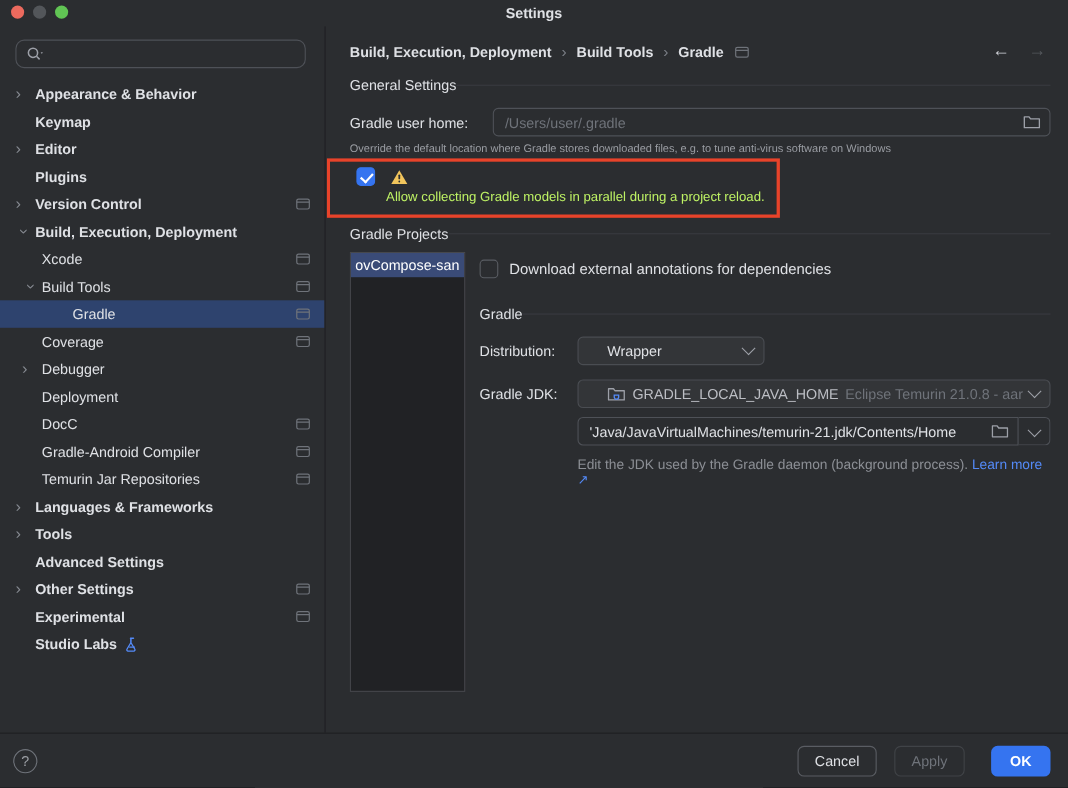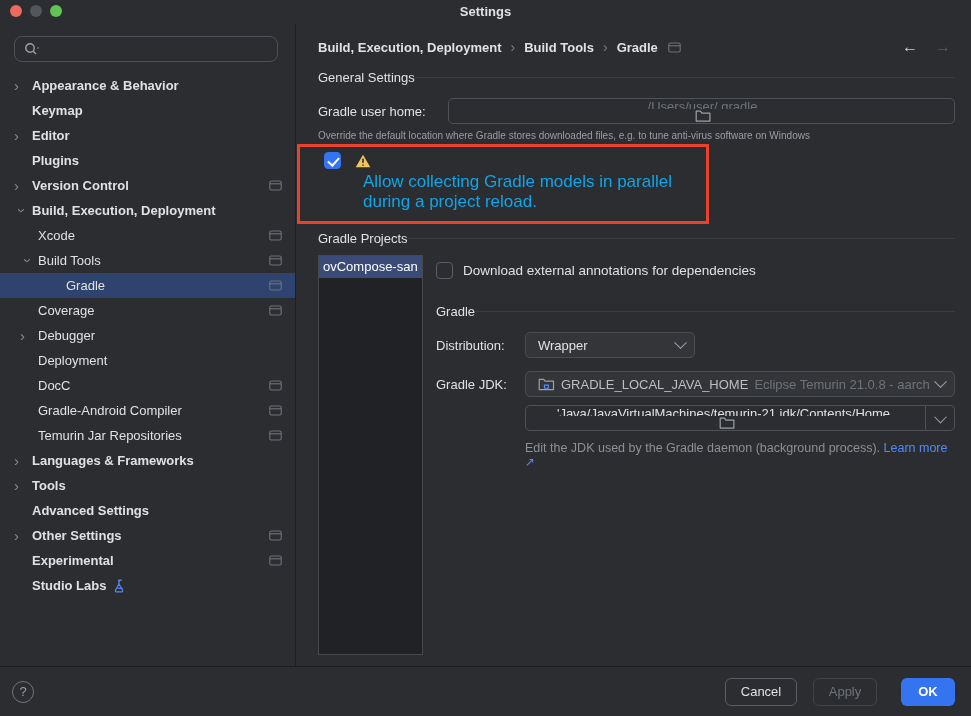--- a/index.html
+++ b/index.html
@@ -49,51 +49,51 @@
   .nav-arrows { margin-left:auto; display:flex; gap:17px; font-size:16px; padding-right:4px; }
   .arrow-back { color:#CED0D6; }
   .arrow-fwd { color:#55585D; }
   .section-head { display:flex; align-items:center; }
   .section-head .txt { color:#DFE1E5; }
   .section-head .rule { flex:1; height:1px; background:#393B40; }
   
   .row-userhome { display:flex; align-items:center; margin-top:13px; }
   .lbl-userhome { width:130px; flex:none; color:#DFE1E5; }
   .field { height:26px; border:1px solid #4E5157; border-radius:5px;
-    display:flex; align-items:center; padding:0 8px 0 10px; background:transparent;flex-direction:column; }
+    display:flex; align-items:center; padding:0 8px 0 10px; background:transparent; }
   .field .ph { color:#6F737A; flex:1; overflow:hidden; white-space:nowrap; }
   .field .val { color:#DFE1E5; flex:1; overflow:hidden; white-space:nowrap; }
   .userhome-field { flex:1; }
   .hint { margin-top:6px; color:#9A9DA3; font-size:10px; }
   
   .ann-box { margin-left:-21px; margin-top:3px; border:3px solid #E8432A;
     width:412px; padding:5px 10px 9px 24px; }
   .cb-row { display:flex; align-items:center; gap:10px; }
   .checkbox { width:17px; height:17px; border-radius:4px; border:1px solid #5A5D63;
     flex:none; position:relative; }
   .checkbox.checked { background:#3574F0; border-color:#3574F0; }
   .checkbox.checked::after { content:""; position:absolute; left:5px; top:2px;
     width:5px; height:9px; border-right:2px solid #fff; border-bottom:2px solid #fff;
     transform:rotate(42deg); }
   .cb-label { color:#DFE1E5; font-size:13.5px; }
   .warn-ic { display:flex; margin-left:4px; }
-  .sub-hint { margin:3px 0 0 39px; color:#0ea5e9; font-size:17px; }
+  .sub-hint { margin:3px 0 0 27px; color:#bef264; font-size:12px; }
   
   .projects-wrap { display:flex; margin-top:9px; align-items:flex-start; }
   .proj-list { width:105px; flex:none; height:400px; background:#212225;
     border:1px solid #46484D; overflow:hidden; }
   .proj-item { height:22px; line-height:22px; padding-left:4px; background:#3A4B77;
     color:#FFFFFF; white-space:nowrap; overflow:hidden; }
   .proj-right { flex:1; padding-left:13px; min-width:0; }
   .row-annotations { margin-top:7px; }
   .gradle-head { margin-top:25px; }
   .form-row { display:flex; align-items:center; margin-top:13px; }
   .form-row .flabel { width:89px; flex:none; color:#DFE1E5; }
   .dropdown { height:26px; background:#333538; border:1px solid #4A4D52;
-    border-radius:5px; display:flex; align-items:center; padding:0 9px 0 12px; gap:6px; }
+    border-radius:5px; display:flex; align-items:center; padding:0 9px 0 26px; gap:6px; }
   .dd-dist { width:170px; }
   .dd-jdk { flex:1; min-width:0; }
   .dd-text { color:#DFE1E5; }
   .dd-name { color:#BCBEC4; white-space:nowrap; }
   .dd-detail { color:#6F737A; white-space:nowrap; overflow:hidden; flex:1; min-width:0; }
   .chev-css { width:9px; height:9px; flex:none; border-right:1.6px solid #9DA0A8;
     border-bottom:1.6px solid #9DA0A8; transform:rotate(45deg) translate(-2px,-2px);
     margin-left:auto; }
   .dd-dist .chev-css { margin-left:auto; }
   .path-row { margin-left:89px; margin-top:8px; display:flex; }

